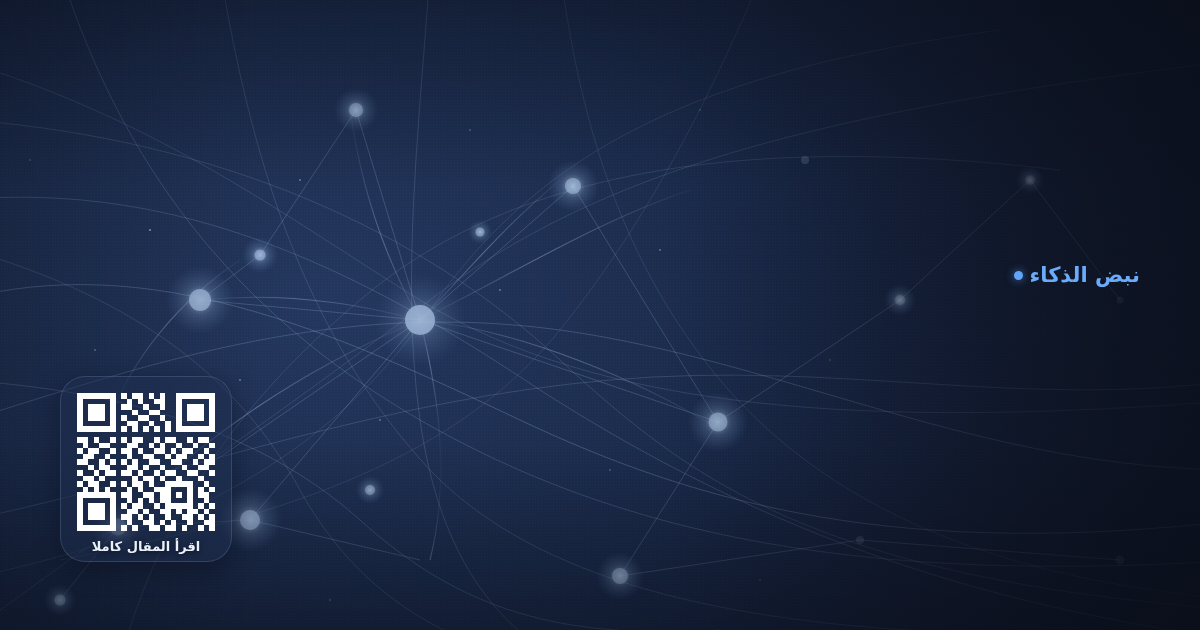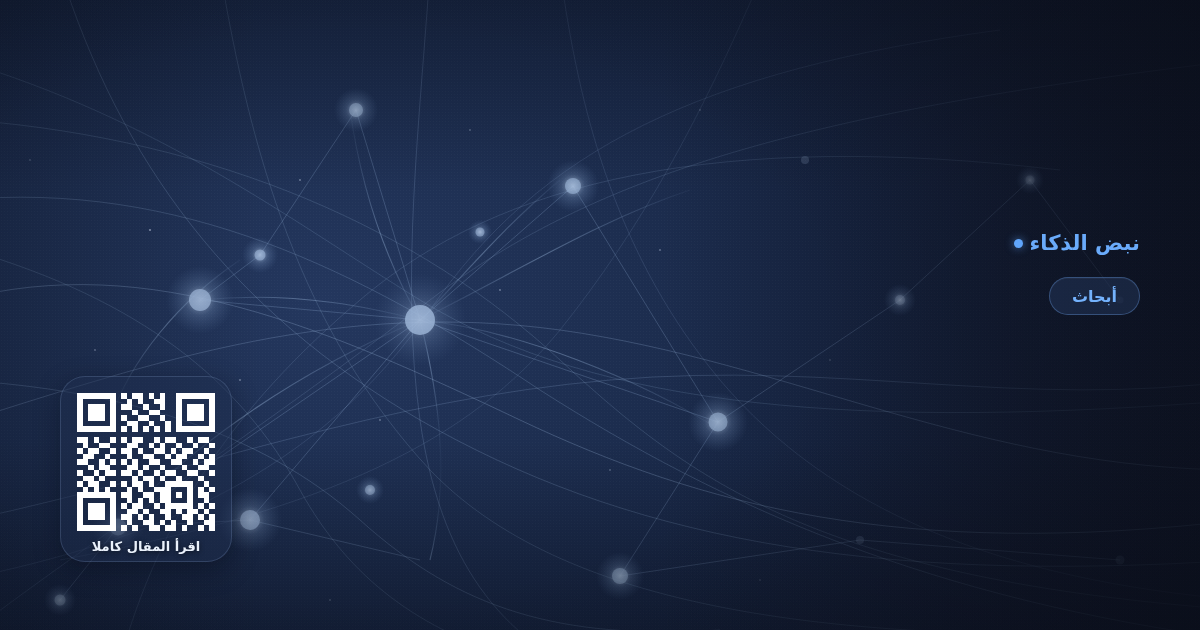--- a/index.html
+++ b/index.html
@@ -277,21 +277,20 @@
   <div class="bg-layer bg-grain"></div>
   <div class="bg-layer bg-vignette"></div>
 
   <div class="content">
 
     <div class="brand">
       <span class="brand-dot"></span>
       <span class="brand-name">نبض الذكاء</span>
     </div>
 
-    <div class="badge">أبحاث</div>
 
 
   </div>
 
   <div class="qr-card">
     <svg class="qr-code" viewBox="0 0 25 25" shape-rendering="crispEdges">
       <rect width="25" height="25" fill="none"></rect>
       <g fill="#ffffff">
 
         <rect x="0" y="0" width="7" height="1"></rect>

